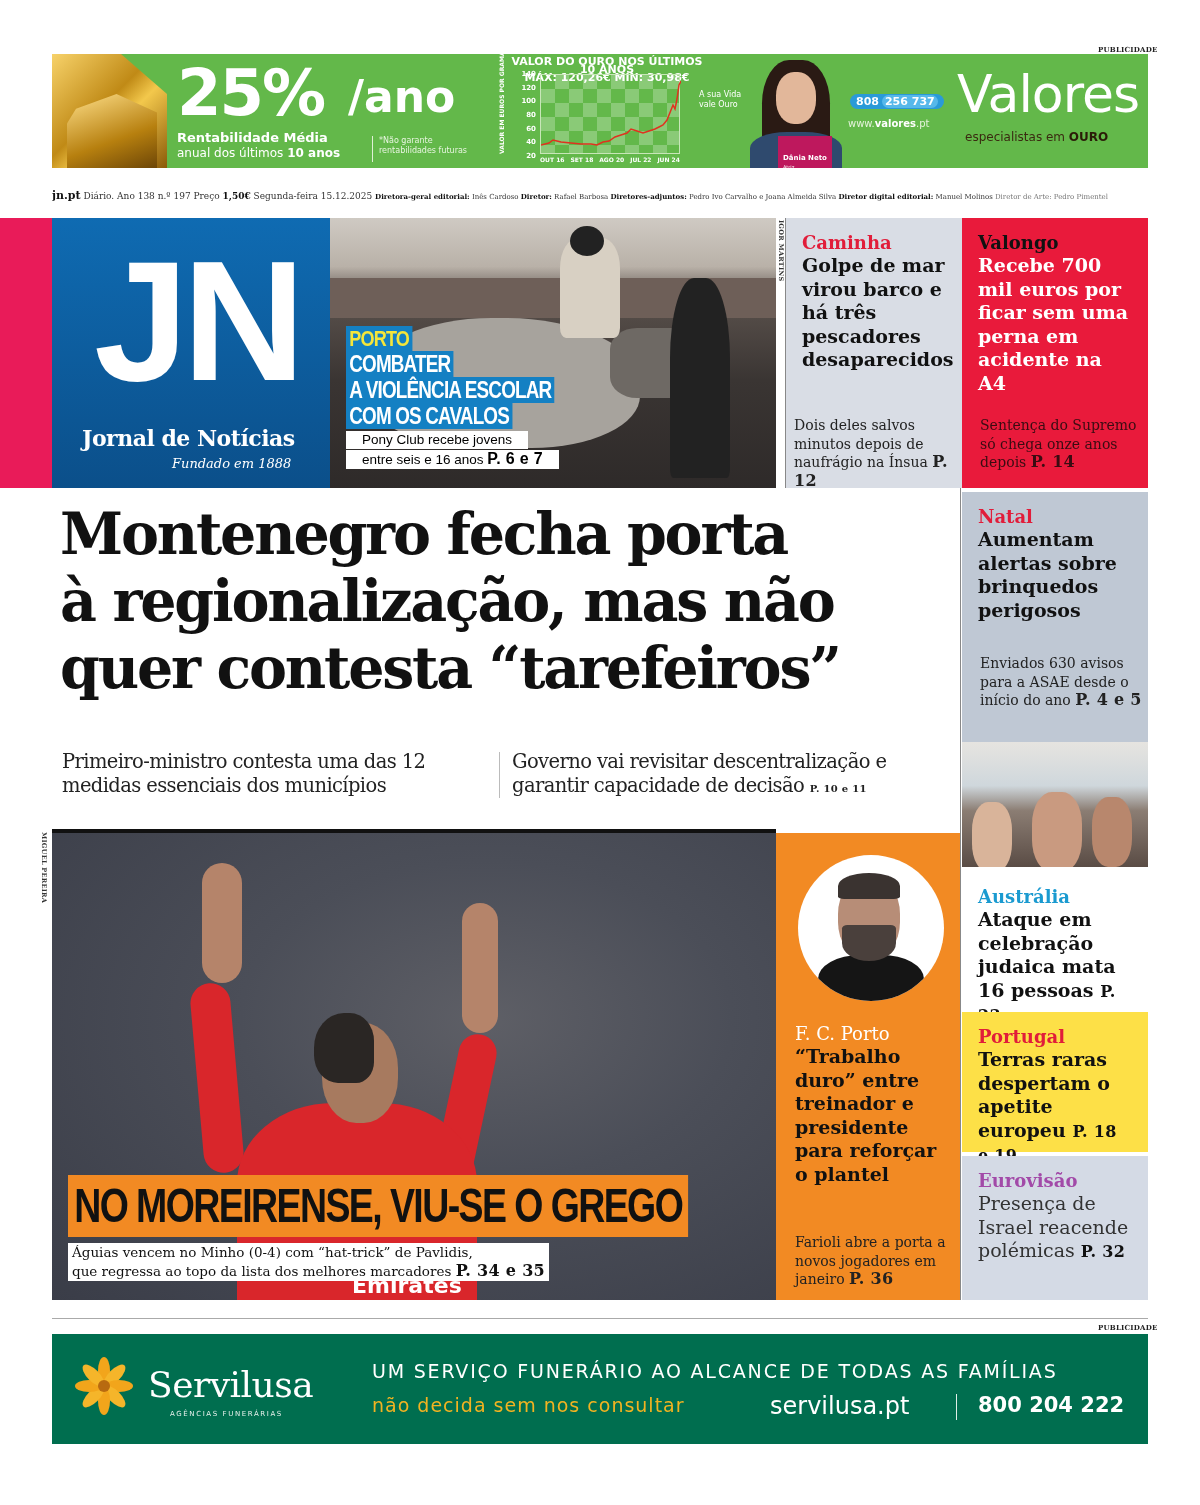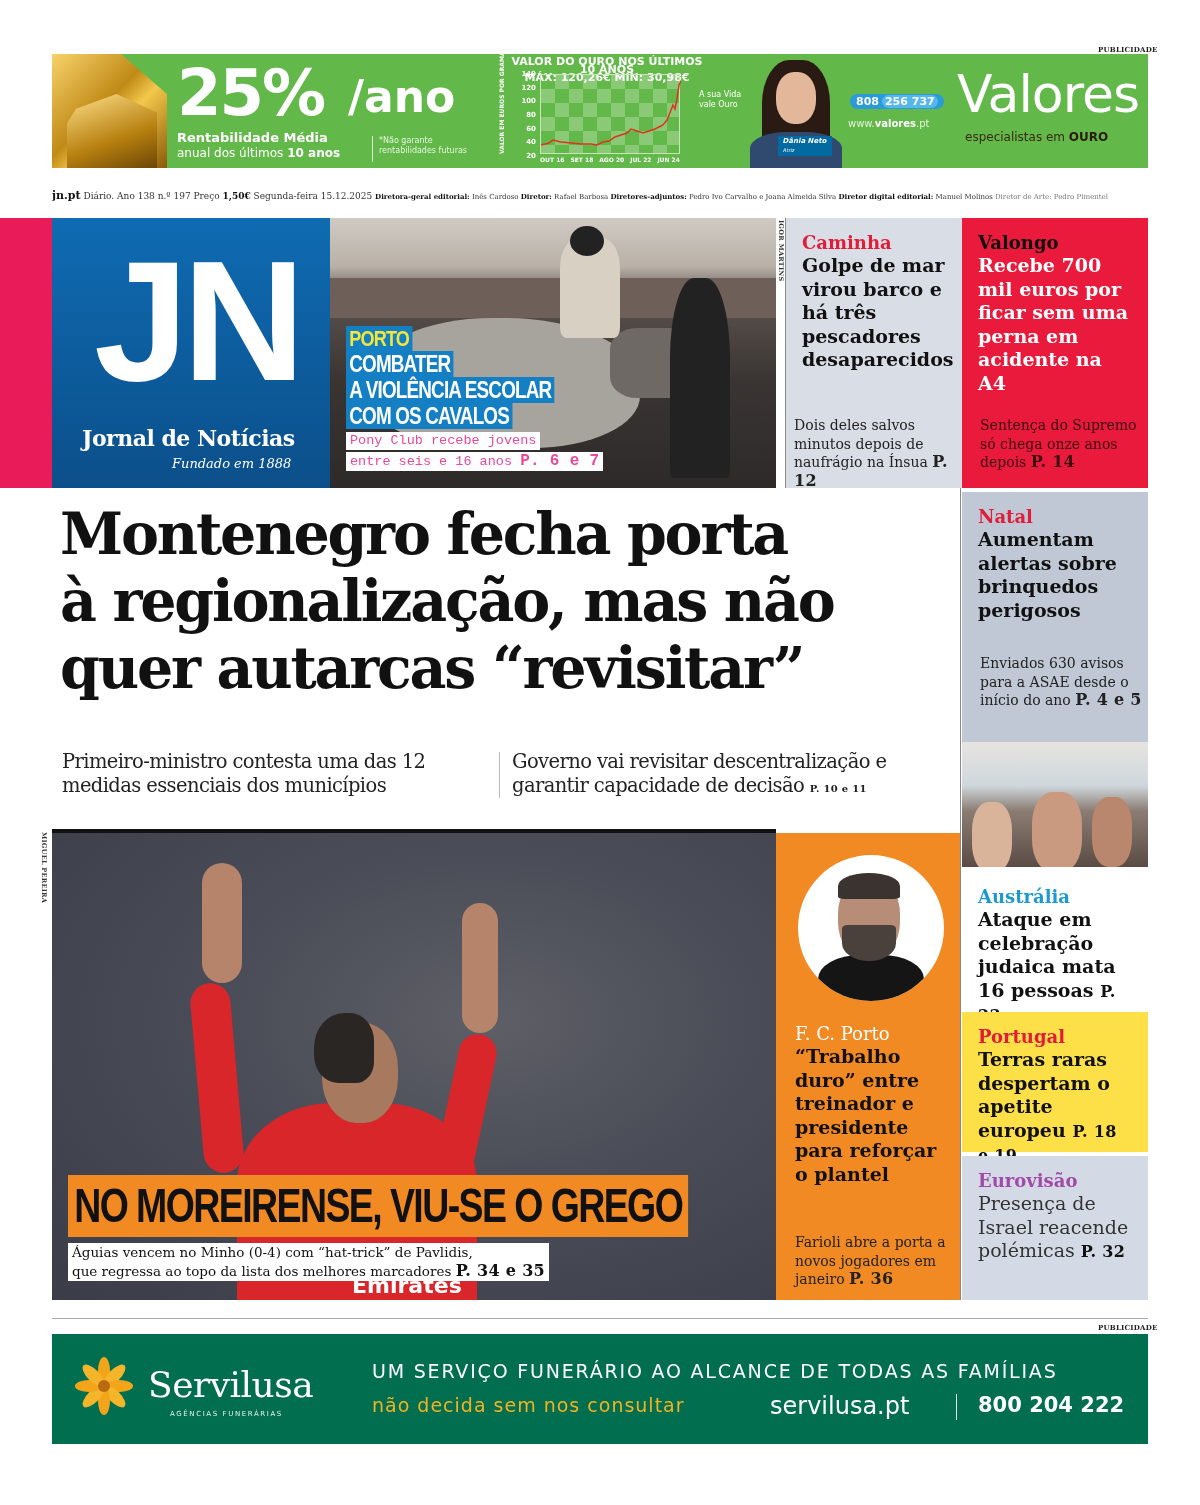--- a/index.html
+++ b/index.html
@@ -22,21 +22,21 @@
 .chart-box{left:488px;top:20px;width:140px;height:80px;border:1px solid #c8e6b8;
  background-image:linear-gradient(45deg,rgba(255,255,255,.25) 25%,transparent 25%,transparent 75%,rgba(255,255,255,.25) 75%),linear-gradient(45deg,rgba(255,255,255,.25) 25%,transparent 25%,transparent 75%,rgba(255,255,255,.25) 75%);
  background-size:28px 28px;background-position:0 0,14px 14px}
 .ytick{font-family:"DejaVu Sans",sans-serif;font-size:7px;color:#fff;font-weight:bold;width:22px;text-align:right}
 .xticks{left:488px;top:102px;width:140px;display:flex;justify-content:space-between;font-family:"DejaVu Sans",sans-serif;font-size:6px;font-weight:bold;color:#fff}
 .vida{left:647px;top:36px;color:#fff;font-family:"DejaVu Sans",sans-serif;font-size:8px;line-height:10px}
 .person{left:688px;top:0;width:112px;height:114px}
 .person .hair{left:22px;top:6px;width:68px;height:108px;background:#2a1a14;border-radius:40% 40% 10% 10%}
 .person .face{left:36px;top:18px;width:40px;height:52px;background:#e2b79a;border-radius:45%}
 .person .body{left:10px;top:78px;width:92px;height:40px;background:#2f4a6e;border-radius:40% 40% 0 0}
-.person .tag{left:38px;top:82px;background:#0369a1;color:#fff;font-family:"DejaVu Sans",sans-serif;font-size:7px;font-style:italic;font-weight:bold;padding:1px 5px;line-height:9px}
+.person .tag{left:38px;top:82px;background:#be185d;color:#fff;font-family:"DejaVu Sans",sans-serif;font-size:7px;font-weight:bold;padding:18px 5px;line-height:9px}
 .person .tag small{display:block;font-weight:normal;font-size:5px}
 .phone{left:798px;top:40px;font-family:"DejaVu Sans",sans-serif;font-weight:bold;font-size:11px;color:#fff;background:#2a9ad8;border-radius:9px;padding:1px 6px}
 .phone span{background:#56b8ea;border-radius:8px;padding:0 3px;margin-left:3px}
 .url{left:796px;top:64px;font-family:"DejaVu Sans",sans-serif;font-size:10px;color:#e5f3dc}
 .url b{color:#fff}
 .valores{left:905px;top:10px;font-family:"DejaVu Sans",sans-serif;color:#fff;font-size:52px;line-height:60px;letter-spacing:-1px}
 .espec{left:913px;top:76px;font-family:"DejaVu Sans",sans-serif;color:#3a2a10;font-size:12px}
 .espec b{font-weight:bold;color:#2b1c08}
 
 
@@ -54,21 +54,21 @@
 
 #horse{left:330px;top:218px;width:446px;height:270px;background:linear-gradient(180deg,#cfcac3 0,#b9b1a8 18%,#5a514c 30%,#3a3533 60%,#2e2a29 100%);overflow:hidden}
 #horse .arena-wall{left:0;top:60px;width:446px;height:40px;background:#6e5f58}
 #horse .horsebody{left:40px;top:100px;width:270px;height:130px;background:#a7a39d;border-radius:45% 50% 40% 40%}
 #horse .horsehead{left:280px;top:110px;width:90px;height:70px;background:#6e6964;border-radius:30%}
 #horse .rider{left:230px;top:20px;width:60px;height:100px;background:#d8d0c3;border-radius:30% 30% 10% 10%}
 #horse .helmet{left:240px;top:8px;width:34px;height:30px;background:#222;border-radius:50%}
 #horse .leader{left:340px;top:60px;width:60px;height:200px;background:#222;border-radius:40% 40% 5% 5%}
 .kick{background:#1480c3;color:#f5e63a;font-family:"Liberation Sans",sans-serif;font-weight:bold;font-size:22px;line-height:25px;padding:0 4px;letter-spacing:-1px;transform:scaleX(.82);transform-origin:left}
 .ph-head{background:#1480c3;color:#fff;font-family:"Liberation Sans",sans-serif;font-weight:bold;font-size:23px;line-height:26px;padding:0 4px;letter-spacing:-1px;display:inline-block;transform:scaleX(.82);transform-origin:left}
-.ph-sub{background:#fff;color:#ec4899;font-family:Liberation Mono, monospace;font-size:13.5px;line-height:18px;padding:0 4px;display:inline-block}
+.ph-sub{background:#fff;color:#000000;font-family:Liberation Sans, sans-serif;font-size:13.5px;line-height:18px;padding:0 16px;display:inline-block}
 .pg{font-weight:bold;font-size:16px;letter-spacing:.3px}
 .credit{font-family:"DejaVu Serif",serif;font-size:6.5px;font-weight:bold;color:#333;writing-mode:vertical-rl;letter-spacing:.3px}
 
 .box{padding:14px 16px}
 .kicker{font-family:"DejaVu Serif",serif;font-weight:bold;font-size:18px;line-height:22px}
 .hl{font-family:"DejaVu Serif",serif;font-weight:bold;font-size:19px;line-height:23.5px;color:#111}
 .deck{font-family:"DejaVu Serif",serif;font-size:14px;line-height:18.5px;color:#222}
 
 #caminha{left:786px;top:218px;width:176px;height:270px;background:#d9dde5}
 #valongo{left:962px;top:218px;width:186px;height:270px;background:#e91a3b}
@@ -225,21 +225,21 @@
 
 <div id="valongo" class="abs box">
   <div class="kicker" style="color:#111">Valongo</div>
   <div class="hl" style="color:#fff">Recebe 700 mil euros por ficar sem uma perna em acidente na A4</div>
   <div class="deck abs" style="left:18px;top:198px;width:160px;color:#3a0c12"><span>Sentença do Supremo só chega onze anos depois</span> <span class="pg">P. 14</span></div>
 </div>
 
 <div id="headline" class="abs">
   <div>Montenegro fecha porta</div>
   <div>à regionalização, mas não</div>
-  <div>quer autarcas “revisitar”</div>
+  <div>quer contesta “tarefeiros”</div>
 </div>
 <div id="sub1" class="abs">Primeiro-ministro contesta uma das 12 medidas essenciais dos municípios</div>
 <div id="divider-sub" class="abs"></div>
 <div id="sub2" class="abs"><span>Governo vai revisitar descentralização e garantir capacidade de decisão</span> <span class="pg" style="font-size:10px">P. 10 e 11</span></div>
 
 <div id="vline-right" class="abs"></div>
 <div id="natal" class="abs box">
   <div class="kicker" style="color:#e11d3a">Natal</div>
   <div class="hl">Aumentam alertas sobre brinquedos perigosos</div>
   <div class="deck abs" style="left:18px;top:162px;width:165px"><span>Enviados 630 avisos para a ASAE desde o início do ano</span> <span class="pg">P. 4 e 5</span></div>

